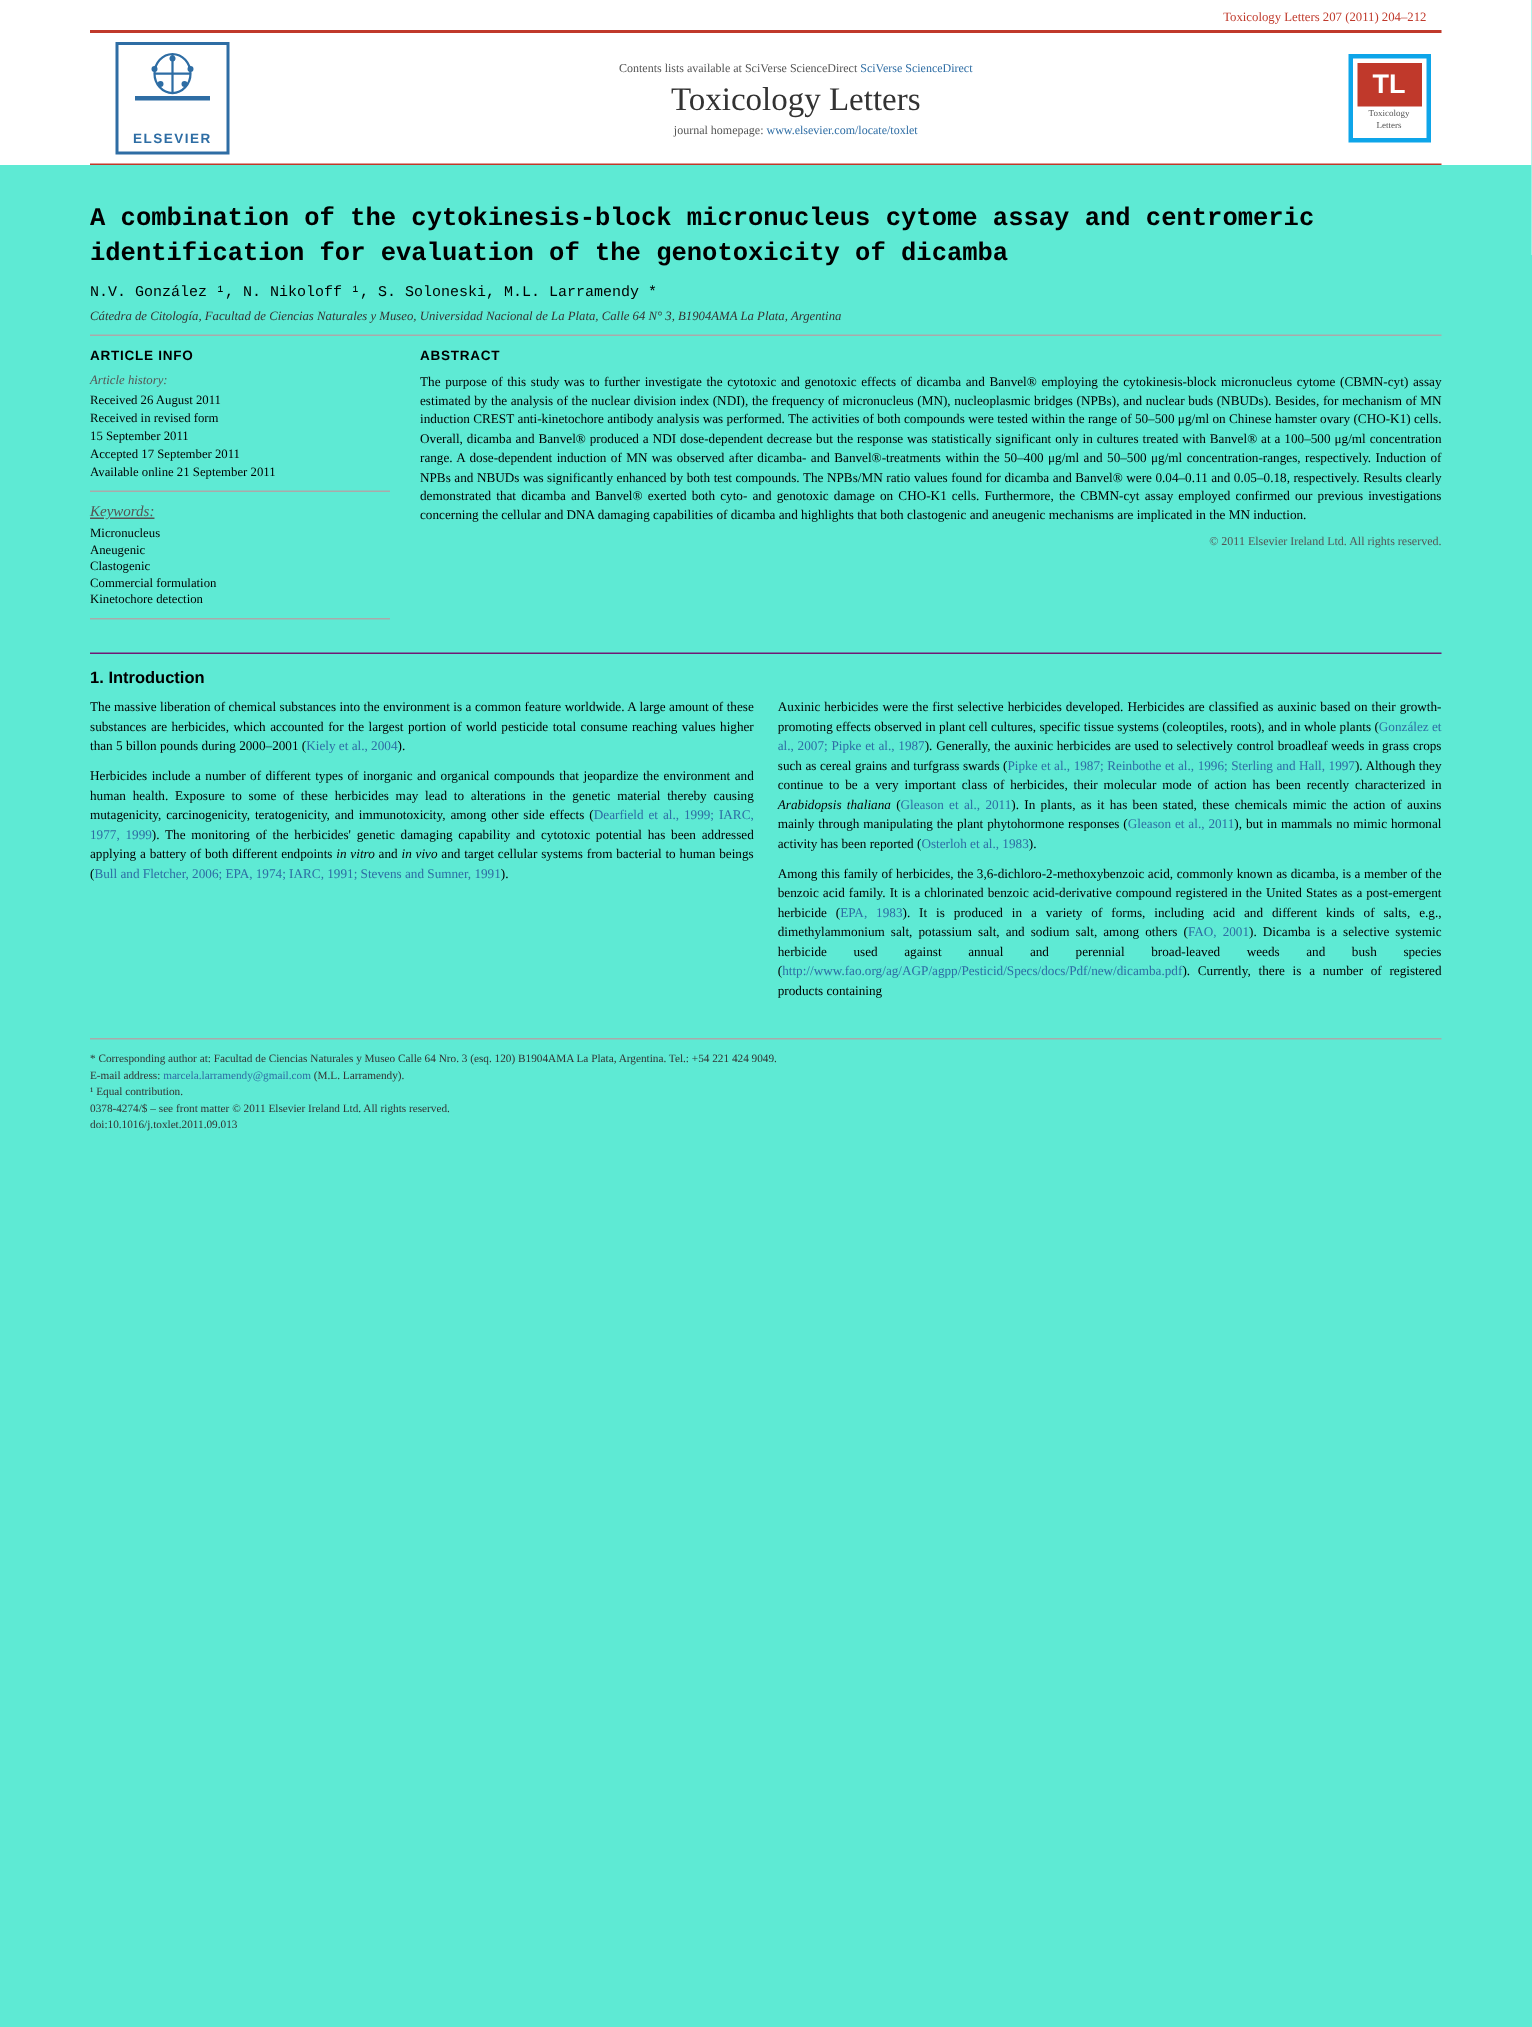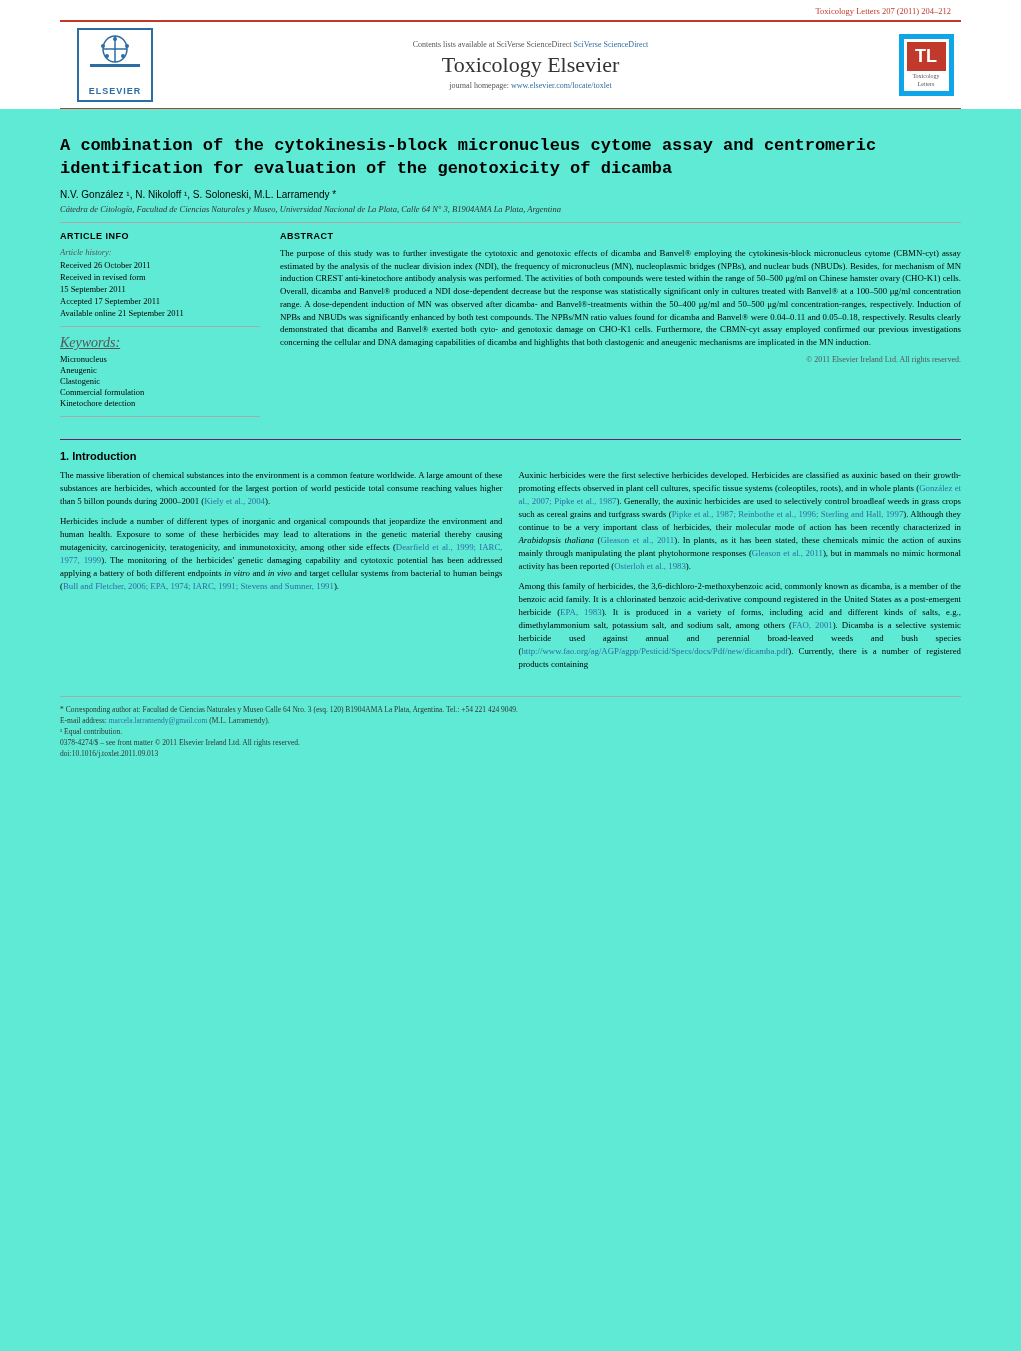--- a/index.html
+++ b/index.html
@@ -84,21 +84,21 @@
     .journal-homepage a {
       color: #2e6da4;
       text-decoration: none;
     }
     .tl-logo {
       width: 70px;
       flex-shrink: 0;
       text-align: center;
     }
     .tl-box {
-      border: 5px solid #0ea5e9;
+      border: 3px solid #0ea5e9;
       padding: 3px;
       display: inline-block;
       width: 55px;
     }
     .tl-inner {
       background: #c0392b;
       color: #fff;
       font-size: 18px;
       font-weight: bold;
       font-family: Arial, sans-serif;
@@ -122,21 +122,21 @@
       font-weight: bold;
       font-family: Liberation Mono, monospace;
       color: #000;
       margin: 16px 0 8px 0;
       line-height: 1.35;
     }
     .authors {
       font-size: 10px;
       margin-bottom: 4px;
       color: #000;
-      font-family: Liberation Sans, sans-serif;
+      font-family: Liberation Mono, monospace;
     }
     .affiliation {
       font-size: 8.5px;
       font-style: italic;
       color: #333;
       margin-bottom: 0;
     }
     .divider-line {
       border: none;
       border-top: 1px solid #aaa;
@@ -170,21 +170,21 @@
       font-style: italic;
       color: #555;
       margin-bottom: 3px;
     }
     .article-info-date {
       font-size: 8.5px;
       color: #000;
       margin-bottom: 2px;
     }
     .keywords-label {
-      font-size: 14px;
+      font-size: 10px;
       font-style: italic;
       color: #555;
       margin-bottom: 3px;
       margin-top: 6px;
       text-decoration: underline;
     }
     .keyword-item {
       font-size: 8.5px;
       color: #000;
       margin-bottom: 1px;
@@ -283,21 +283,21 @@
           </svg>
           <div class="elsevier-text">ELSEVIER</div>
         </div>
       </div>
 
       <div class="journal-center">
         <div class="sciverse-link">
           <span>Contents lists available at SciVerse ScienceDirect</span>
           <a href="#">SciVerse ScienceDirect</a>
         </div>
-        <div class="journal-name">Toxicology Elsevier</div>
+        <div class="journal-name">Toxicology Letters</div>
         <div class="journal-homepage">
           <span>journal homepage:</span>
           <a href="#">www.elsevier.com/locate/toxlet</a>
         </div>
       </div>
 
       <div class="tl-logo">
         <div class="tl-box">
           <div class="tl-inner">TL</div>
           <div class="tl-caption">Toxicology<br>Letters</div>
@@ -316,21 +316,21 @@
 
     <div class="affiliation">Cátedra de Citología, Facultad de Ciencias Naturales y Museo, Universidad Nacional de La Plata, Calle 64 N° 3, B1904AMA La Plata, Argentina</div>
 
     <hr class="divider-line">
 
     <div class="two-col">
 
       <div class="col-left">
         <div class="section-heading">ARTICLE INFO</div>
         <div class="article-info-label">Article history:</div>
-        <div class="article-info-date">Received 26 October 2011</div>
+        <div class="article-info-date">Received 26 August 2011</div>
         <div class="article-info-date">Received in revised form</div>
         <div class="article-info-date">15 September 2011</div>
         <div class="article-info-date">Accepted 17 September 2011</div>
         <div class="article-info-date">Available online 21 September 2011</div>
         <hr class="divider-line">
         <div class="keywords-label">Keywords:</div>
         <div class="keyword-item">Micronucleus</div>
         <div class="keyword-item">Aneugenic</div>
         <div class="keyword-item">Clastogenic</div>
         <div class="keyword-item">Commercial formulation</div>

